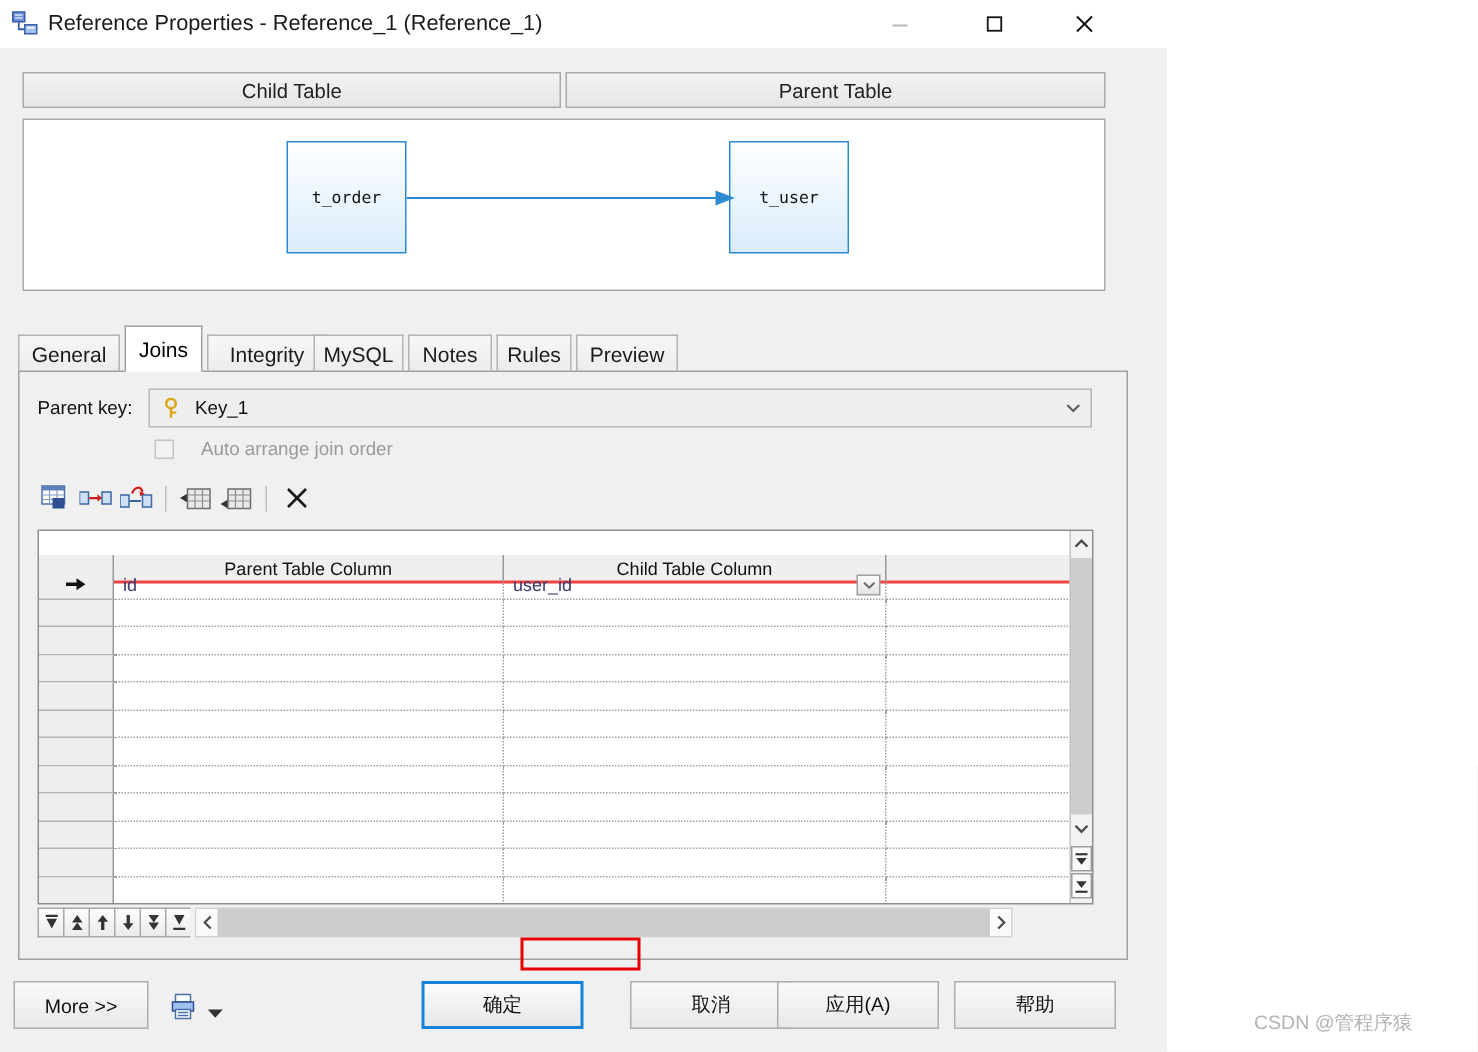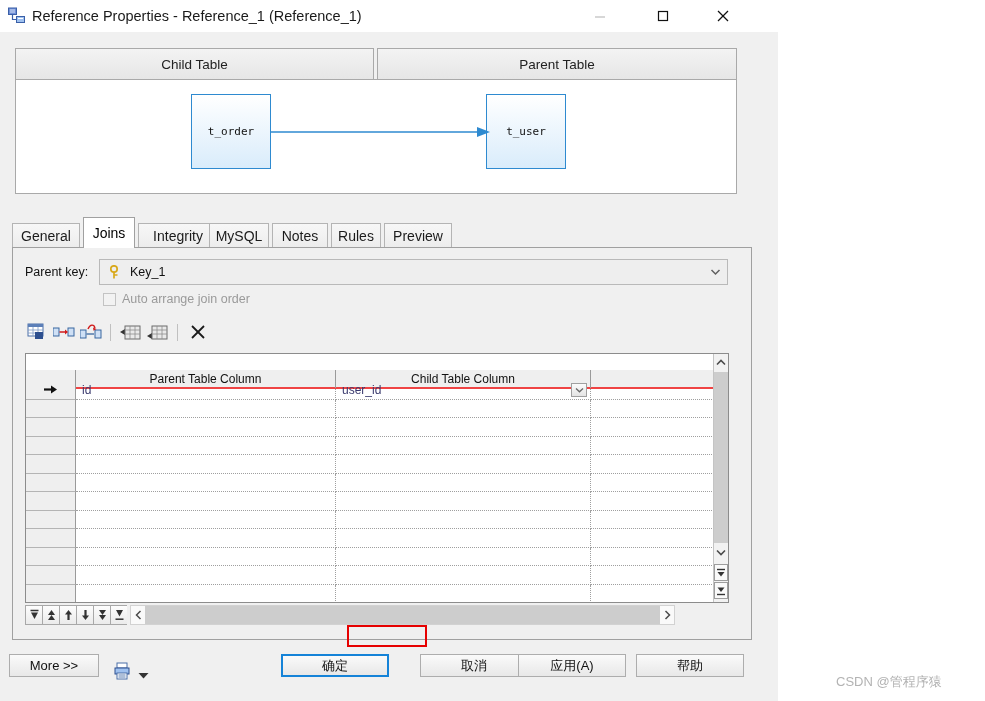--- a/index.html
+++ b/index.html
@@ -20,21 +20,21 @@
   #title-text{position:absolute;left:32px;top:6px;height:20px;line-height:20px;
     font-size:14.5px;color:#1a1a1a;white-space:nowrap;}
   .wbtn{position:absolute;top:0;width:46px;height:31px;cursor:default;}
   .wbtn svg{position:absolute;left:50%;top:50%;transform:translate(-50%,-50%);}
   #btn-min{left:577px;}
   #btn-max{left:640px;}
   #btn-close{left:700px;}
 
   
   #diagram-wrap{position:absolute;left:15px;top:48px;width:722px;height:146px;}
-  .hdr-box{position:absolute;top:0;height:32px;
+  .hdr-box{position:absolute;top:0;height:24px;
     background:linear-gradient(#f3f3f3,#e6e6e6);
     border:1px solid #a9a9a9;
     display:flex;align-items:center;justify-content:center;
     font-size:13.5px;color:#222;box-sizing:border-box;}
   #hdr-child{left:0;width:359px;}
   #hdr-parent{left:362px;width:360px;}
   #diagram-canvas{position:absolute;left:0;top:31px;width:722px;height:115px;
     background:#ffffff;border:1px solid #a9a9a9;box-sizing:border-box;overflow:hidden;}
   .tbl-node{position:absolute;width:80px;height:75px;
     background:linear-gradient(180deg,#ffffff 0%,#d9ecfb 100%);
@@ -59,21 +59,21 @@
     background:#f0f0f0;border:1px solid #a0a0a0;box-sizing:border-box;}
 
   #pk-label{position:absolute;left:12px;top:17px;font-size:12.5px;color:#111;}
   #pk-combo{position:absolute;left:86px;top:11px;width:629px;height:26px;
     background:#eeeeee;border:1px solid #b9b9b9;box-sizing:border-box;}
   #pk-key-icon{position:absolute;left:8px;top:5px;width:14px;height:15px;}
   #pk-value{position:absolute;left:30px;top:0;height:24px;line-height:24px;font-size:12.5px;color:#111;}
   #pk-arrow{position:absolute;right:0;top:0;width:24px;height:24px;
     display:flex;align-items:center;justify-content:center;}
 
-  #auto-arrange{position:absolute;left:90px;top:44px;display:flex;align-items:center;gap:6px;}
+  #auto-arrange{position:absolute;left:90px;top:44px;display:flex;align-items:center;gap:18px;}
   #auto-box{width:13px;height:13px;background:#f2f2f2;border:1px solid #c3c3c3;box-sizing:border-box;}
   #auto-label{font-size:12.5px;color:#9a9a9a;}
 
   #toolbar{position:absolute;left:10px;top:70px;width:718px;height:28px;
     background:#f0f0f0;display:flex;align-items:center;}
   .tbtn{width:27px;height:24px;display:flex;align-items:center;justify-content:center;cursor:default;}
   .tsep{width:1px;height:17px;background:#c0c0c0;margin:0 6px;}
 
   
   #grid{position:absolute;left:12px;top:105px;width:704px;height:250px;
@@ -116,21 +116,21 @@
     border:1px solid #a8a8a8;border-right:none;box-sizing:border-box;
     display:flex;align-items:center;justify-content:center;cursor:default;}
   .nbtn:last-of-type{border-right:1px solid #a8a8a8;}
   #hscroll{position:relative;margin-left:3px;width:545px;height:20px;background:#fafafa;
     border:1px solid #d2d2d2;box-sizing:border-box;display:flex;align-items:center;}
   .hs-arrow{width:14px;height:18px;display:flex;align-items:center;justify-content:center;background:#fafafa;}
   #hs-thumb{flex:1;height:18px;background:#cdcdcd;}
 
   
   #btnbar{position:absolute;left:0;top:641px;width:778px;height:60px;background:#f0f0f0;}
-  .dbtn{position:absolute;top:13px;height:23px;
+  .dbtn{position:absolute;top:13px;height:32px;
     background:linear-gradient(#fafafa,#e8e8e8);border:1px solid #adadad;
     box-sizing:border-box;display:flex;align-items:center;justify-content:center;
     font-size:13px;color:#111;cursor:default;}
   .dbtn.primary{border:2px solid #1583d8;}
   #b-more{left:9px;width:90px;}
   #b-ok{left:281px;width:108px;}
   #b-cancel{left:420px;width:108px;}
   #b-apply{left:518px;width:108px;}
   #b-help{left:636px;width:108px;}
   #print-icon{position:absolute;left:112px;top:20px;width:20px;height:20px;}

